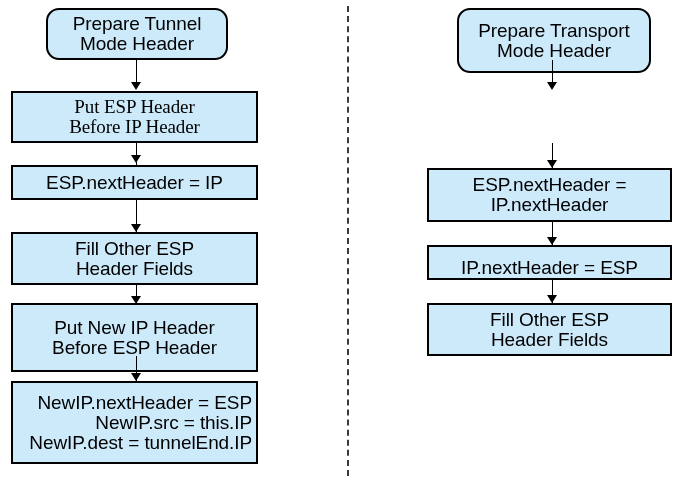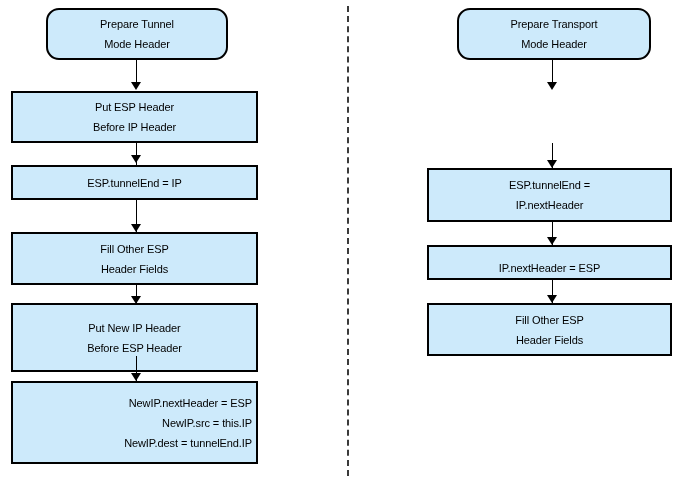--- a/index.html
+++ b/index.html
@@ -33,21 +33,21 @@
   .node {
     position: absolute;
     box-sizing: border-box;
     background: #cdeafb;
     border: 2px solid #000000;
     display: flex;
     align-items: center;
     justify-content: center;
     text-align: center;
     color: #000000;
-    font-size: 11px;
+    font-size: 19px;
     line-height: 20px;
     letter-spacing: -0.1px;
   }
   .node.terminal {
     border-radius: 13px;
   }
   .node .node-text {
     display: block;
     width: 100%;
     padding: 0 4px;
@@ -77,30 +77,30 @@
   <div class="divider"></div>
 
   <div class="node terminal" style="left:46px; top:8px; width:182px; height:52px;">
     <span class="node-text">Prepare Tunnel
 Mode Header</span>
   </div>
 
   <div class="connector" style="left:136px; top:60px; height:23px;"></div>
   <div class="arrowhead" style="left:131px; top:82px;"></div>
 
-  <div class="node" style="left:11px; top:91px; width:247px; height:52px;">
+  <div class="node" style="left:11px; top:91px; width:247px; height:52px;font-family:Liberation Serif, serif;">
     <span class="node-text">Put ESP Header
 Before IP Header</span>
   </div>
 
   <div class="connector" style="left:136px; top:143px; height:22px;"></div>
   <div class="arrowhead" style="left:131px; top:155px;"></div>
 
   <div class="node" style="left:11px; top:165px; width:247px; height:35px;">
-    <span class="node-text">ESP.tunnelEnd = IP</span>
+    <span class="node-text">ESP.nextHeader = IP</span>
   </div>
 
   <div class="connector" style="left:136px; top:200px; height:32px;"></div>
   <div class="arrowhead" style="left:131px; top:224px;"></div>
 
   <div class="node" style="left:11px; top:232px; width:247px; height:53px;">
     <span class="node-text">Fill Other ESP
 Header Fields</span>
   </div>
 
@@ -114,34 +114,34 @@
 
   <div class="connector" style="left:136px; top:356px; height:25px;"></div>
   <div class="arrowhead" style="left:131px; top:373px;"></div>
 
   <div class="node" style="left:11px; top:381px; width:247px; height:83px;text-align:right;">
     <span class="node-text">NewIP.nextHeader = ESP
 NewIP.src = this.IP
 NewIP.dest = tunnelEnd.IP</span>
   </div>
 
-  <div class="node terminal" style="left:457px; top:8px; width:194px; height:52px;">
+  <div class="node terminal" style="left:457px; top:8px; width:194px; height:65px;">
     <span class="node-text">Prepare Transport
 Mode Header</span>
   </div>
 
   <div class="connector" style="left:552px; top:60px; height:23px;"></div>
   <div class="arrowhead" style="left:547px; top:82px;"></div>
 
 
   <div class="connector" style="left:552px; top:143px; height:25px;"></div>
   <div class="arrowhead" style="left:547px; top:160px;"></div>
 
   <div class="node" style="left:427px; top:168px; width:245px; height:54px;">
-    <span class="node-text">ESP.tunnelEnd =
+    <span class="node-text">ESP.nextHeader =
 IP.nextHeader</span>
   </div>
 
   <div class="connector" style="left:552px; top:222px; height:23px;"></div>
   <div class="arrowhead" style="left:547px; top:237px;"></div>
 
   <div class="node" style="left:427px; top:245px; width:245px; height:35px;align-items:flex-end;">
     <span class="node-text">IP.nextHeader = ESP</span>
   </div>
 

